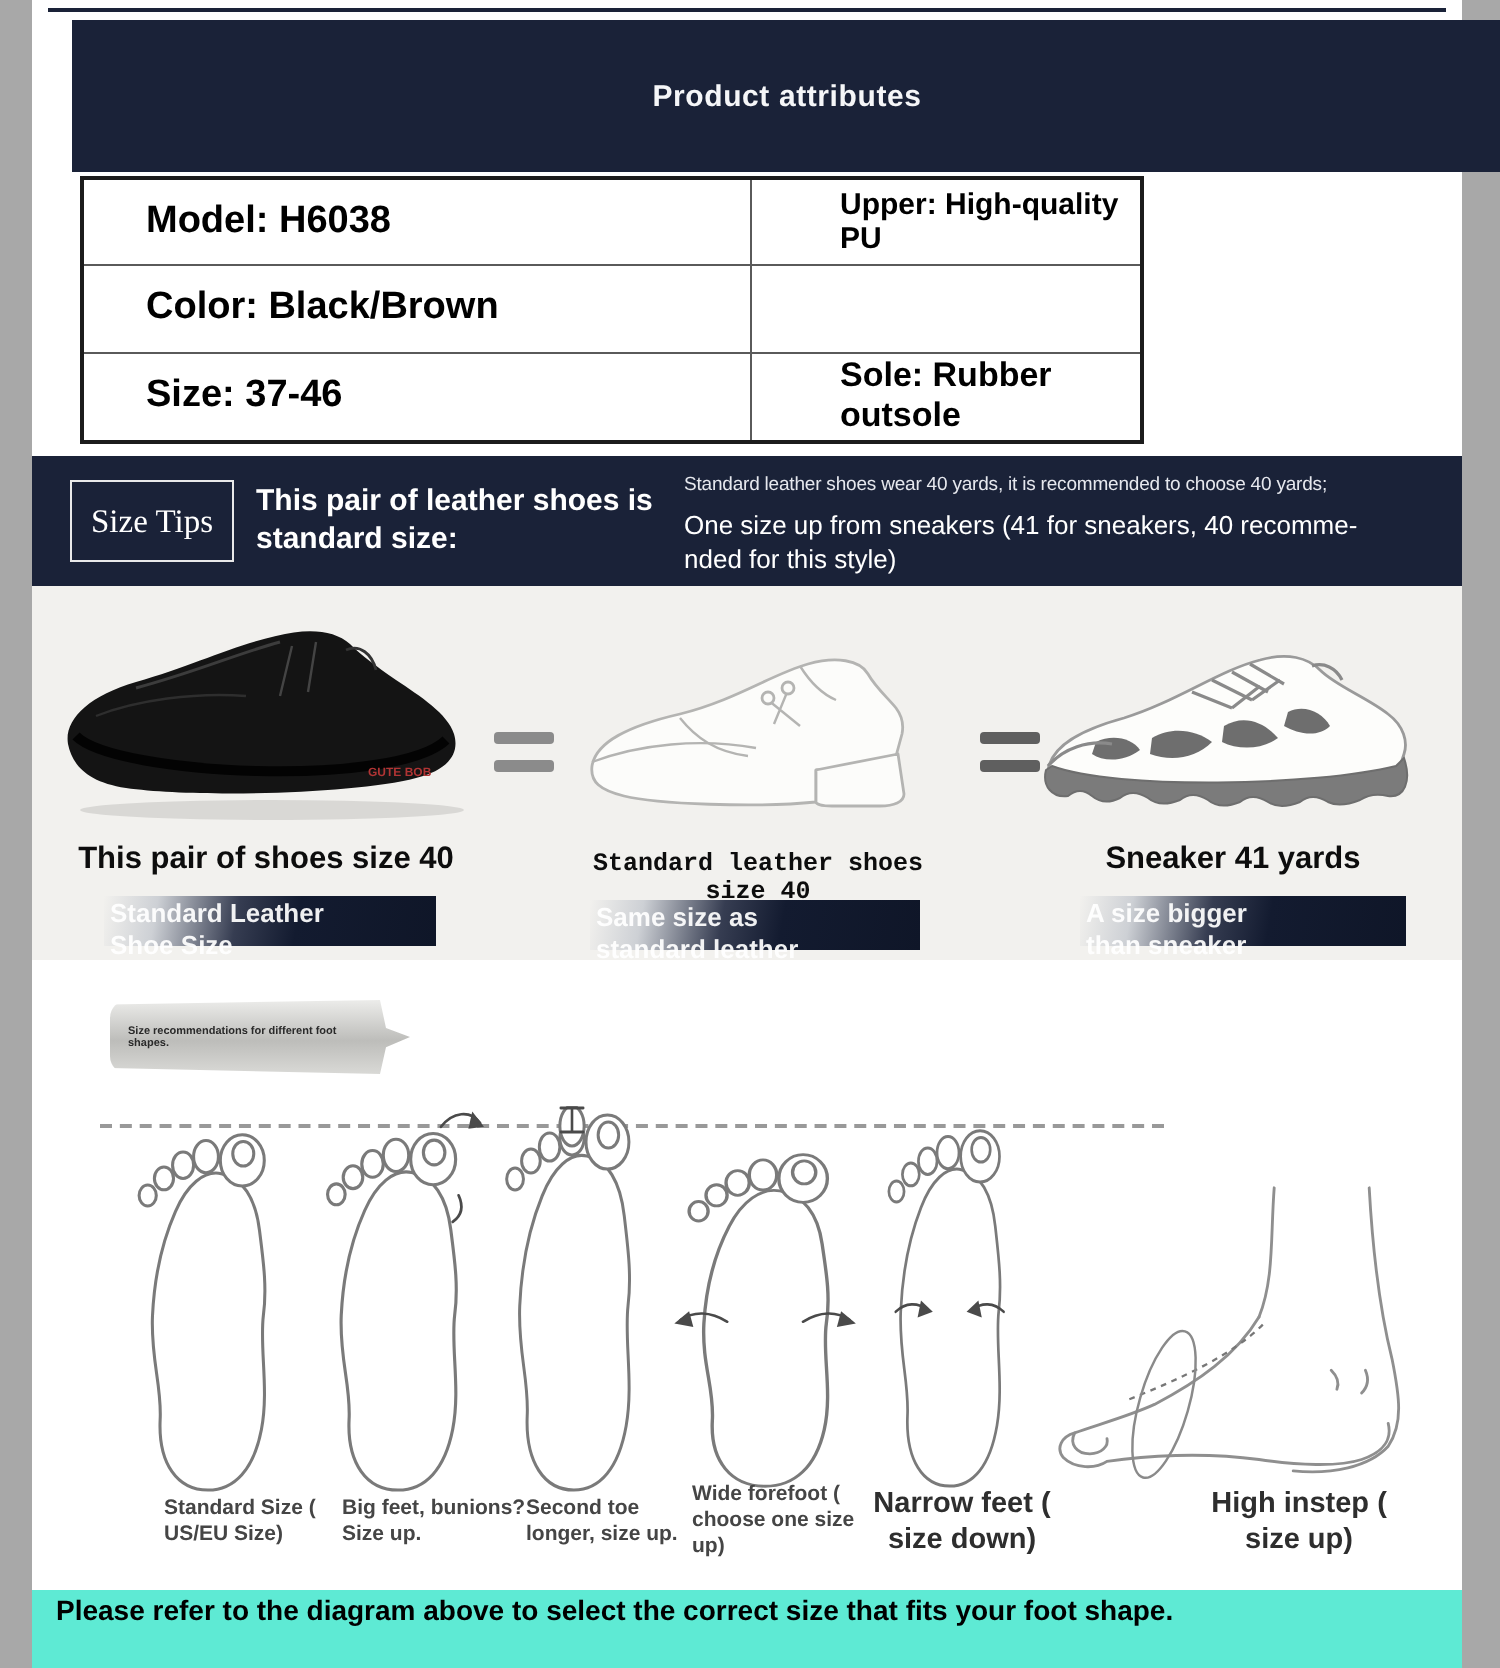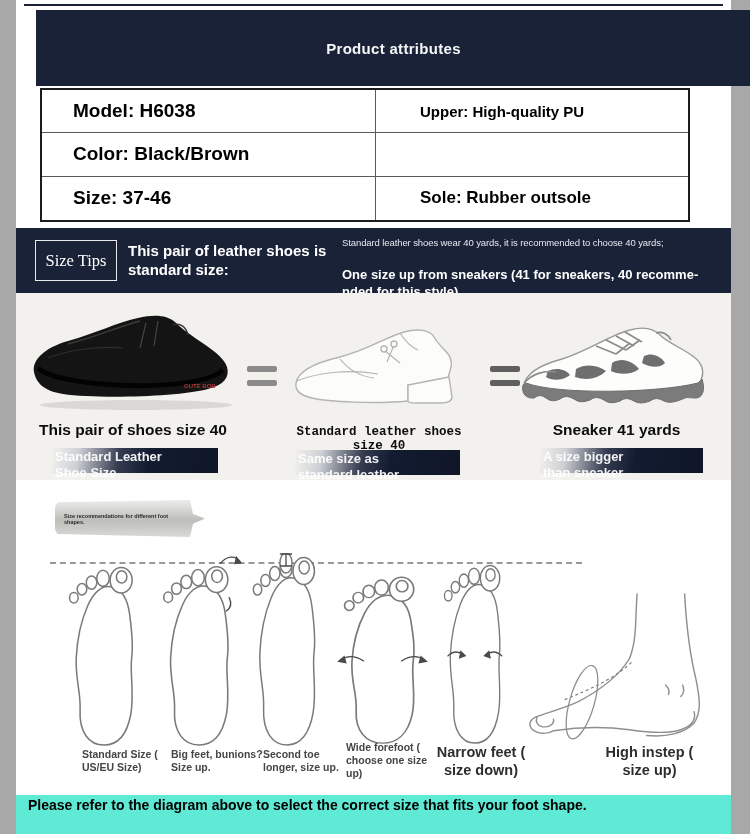--- a/index.html
+++ b/index.html
@@ -9,38 +9,38 @@
   .content { position:absolute; left:16px; top:0; width:715px; height:834px; background:#ffffff; }
 
   .topline { position:absolute; left:8px; top:4px; width:699px; height:2px; background:#1a2238; }
 
   
   .header-bar { position:absolute; left:0; top:10px; width:715px; height:76px; background:#1a2238;
                 display:flex; align-items:center; justify-content:center;margin-left:20px; }
   .header-bar .title { color:#f5f6f8; font-size:15px; font-weight:bold; letter-spacing:.3px; }
 
   
-  .spec-table { position:absolute; left:24px; top:88px; width:650px; height:134px; border:2px solid #1c1c1c; }
+  .spec-table { position:absolute; left:24px; top:88px; width:532px; height:134px; border:2px solid #1c1c1c; }
   .spec-row { display:flex; height:43.3px; border-bottom:1px solid #5a5a5a; }
   .spec-row:last-child { border-bottom:none; }
   .cell { display:flex; align-items:center; }
   .cell-l { width:334px; border-right:1px solid #5a5a5a; padding-left:31px; font-weight:bold; font-size:19px; color:#000; }
   .cell-r { flex:1; padding-left:44px; font-weight:bold; color:#000; }
   .fs-upper { font-size:15px; }
   .fs-interior { font-size:18.5px; }
   .fs-sole { font-size:17px; }
 
   
   .size-tips { position:absolute; left:0; top:228px; width:715px; height:65px; background:#1a2238; }
   .tips-badge { position:absolute; left:19px; top:12px; width:82px; height:41px; border:1px solid #e9e9e9;
                 display:flex; align-items:center; justify-content:center; color:#fff; font-size:16.5px;font-family:Liberation Serif, serif; }
   .tips-lead { position:absolute; left:112px; top:13px; width:210px; color:#fff; font-size:15px; font-weight:bold; line-height:19px; }
   .tips-right { position:absolute; left:326px; top:9px; width:378px; color:#fff; }
   .tips-note-small { font-size:9.5px; color:#e6e8ee; letter-spacing:-0.1px; }
-  .tips-note-large { margin-top:18px; font-size:13px; font-weight:bold; line-height:17px; white-space:pre-line; }
+  .tips-note-large { margin-top:6px; font-size:13px; font-weight:normal; line-height:17px; white-space:pre-line; }
 
   
   .comparison { position:absolute; left:0; top:293px; width:715px; height:187px; background:#f2f1ee; }
   .shoe-img { position:absolute; }
   .equals { position:absolute; width:30px; }
   .equals .bar { height:6px; border-radius:2px; margin-bottom:8px; background:#5f5f5f; }
   .equals.light .bar { background:#8b8b8b; }
   .caption { position:absolute; text-align:center; font-weight:bold; color:#0d0d0d; }
   .cap-big { font-size:15.5px; }
   .cap-mid { font-size:12.5px;font-family:Liberation Mono, monospace; }

